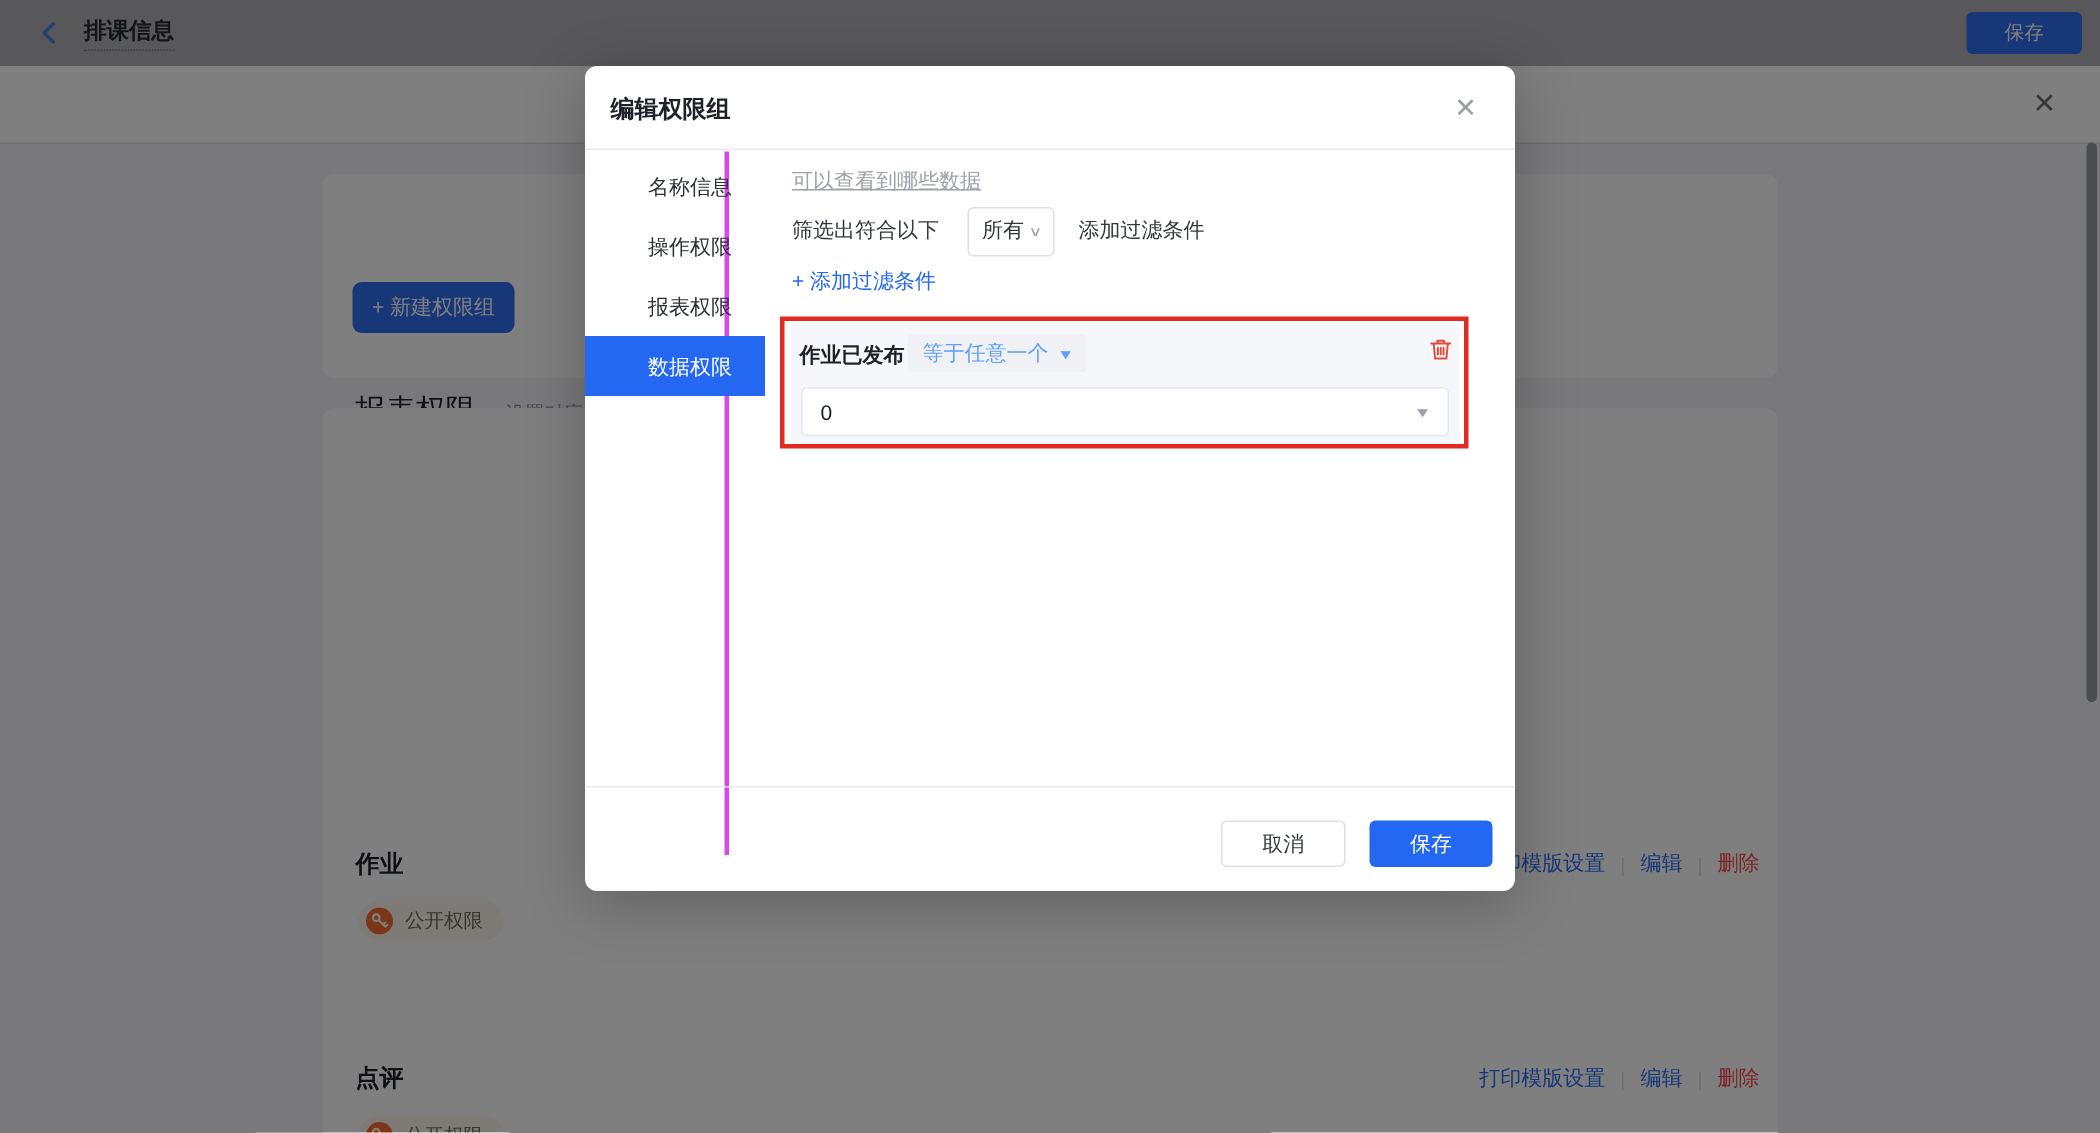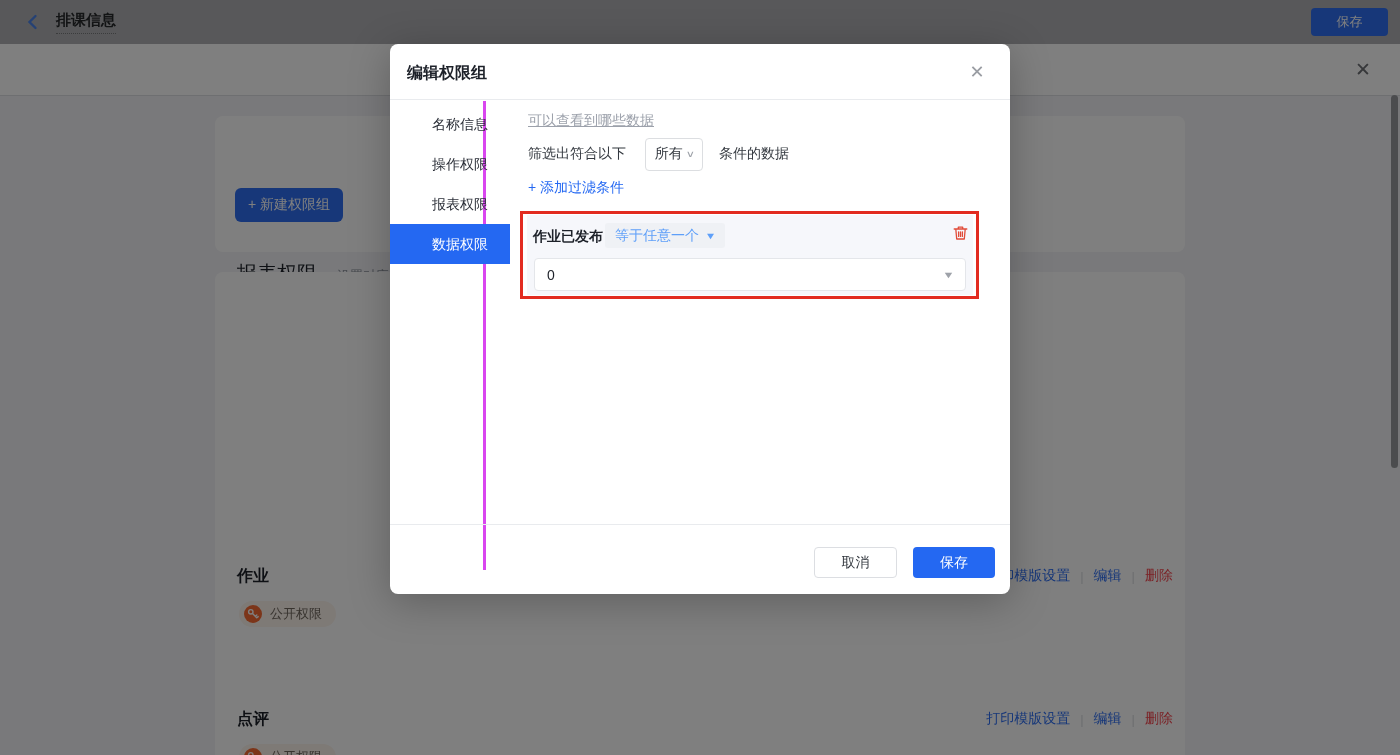--- a/index.html
+++ b/index.html
@@ -227,21 +227,21 @@
 
   <div class="modal-main">
     <div class="dp-hint">可以查看到哪些数据</div>
 
     <div class="dp-filter-row">
       <span class="dp-filter-prefix">筛选出符合以下</span>
       <span class="match-select">
         <span>所有</span>
         <span class="match-caret">∨</span>
       </span>
-      <span class="dp-filter-suffix">条件的数据</span>
+      <span class="dp-filter-suffix">添加过滤条件</span>
     </div>
 
     <a class="add-filter-link">+ 添加过滤条件</a>
 
     <div class="annotation"></div>
 
     <div class="cond-panel">
       <span class="cond-field">作业已发布</span>
       <span class="cond-op">
         <span>等于任意一个</span>

